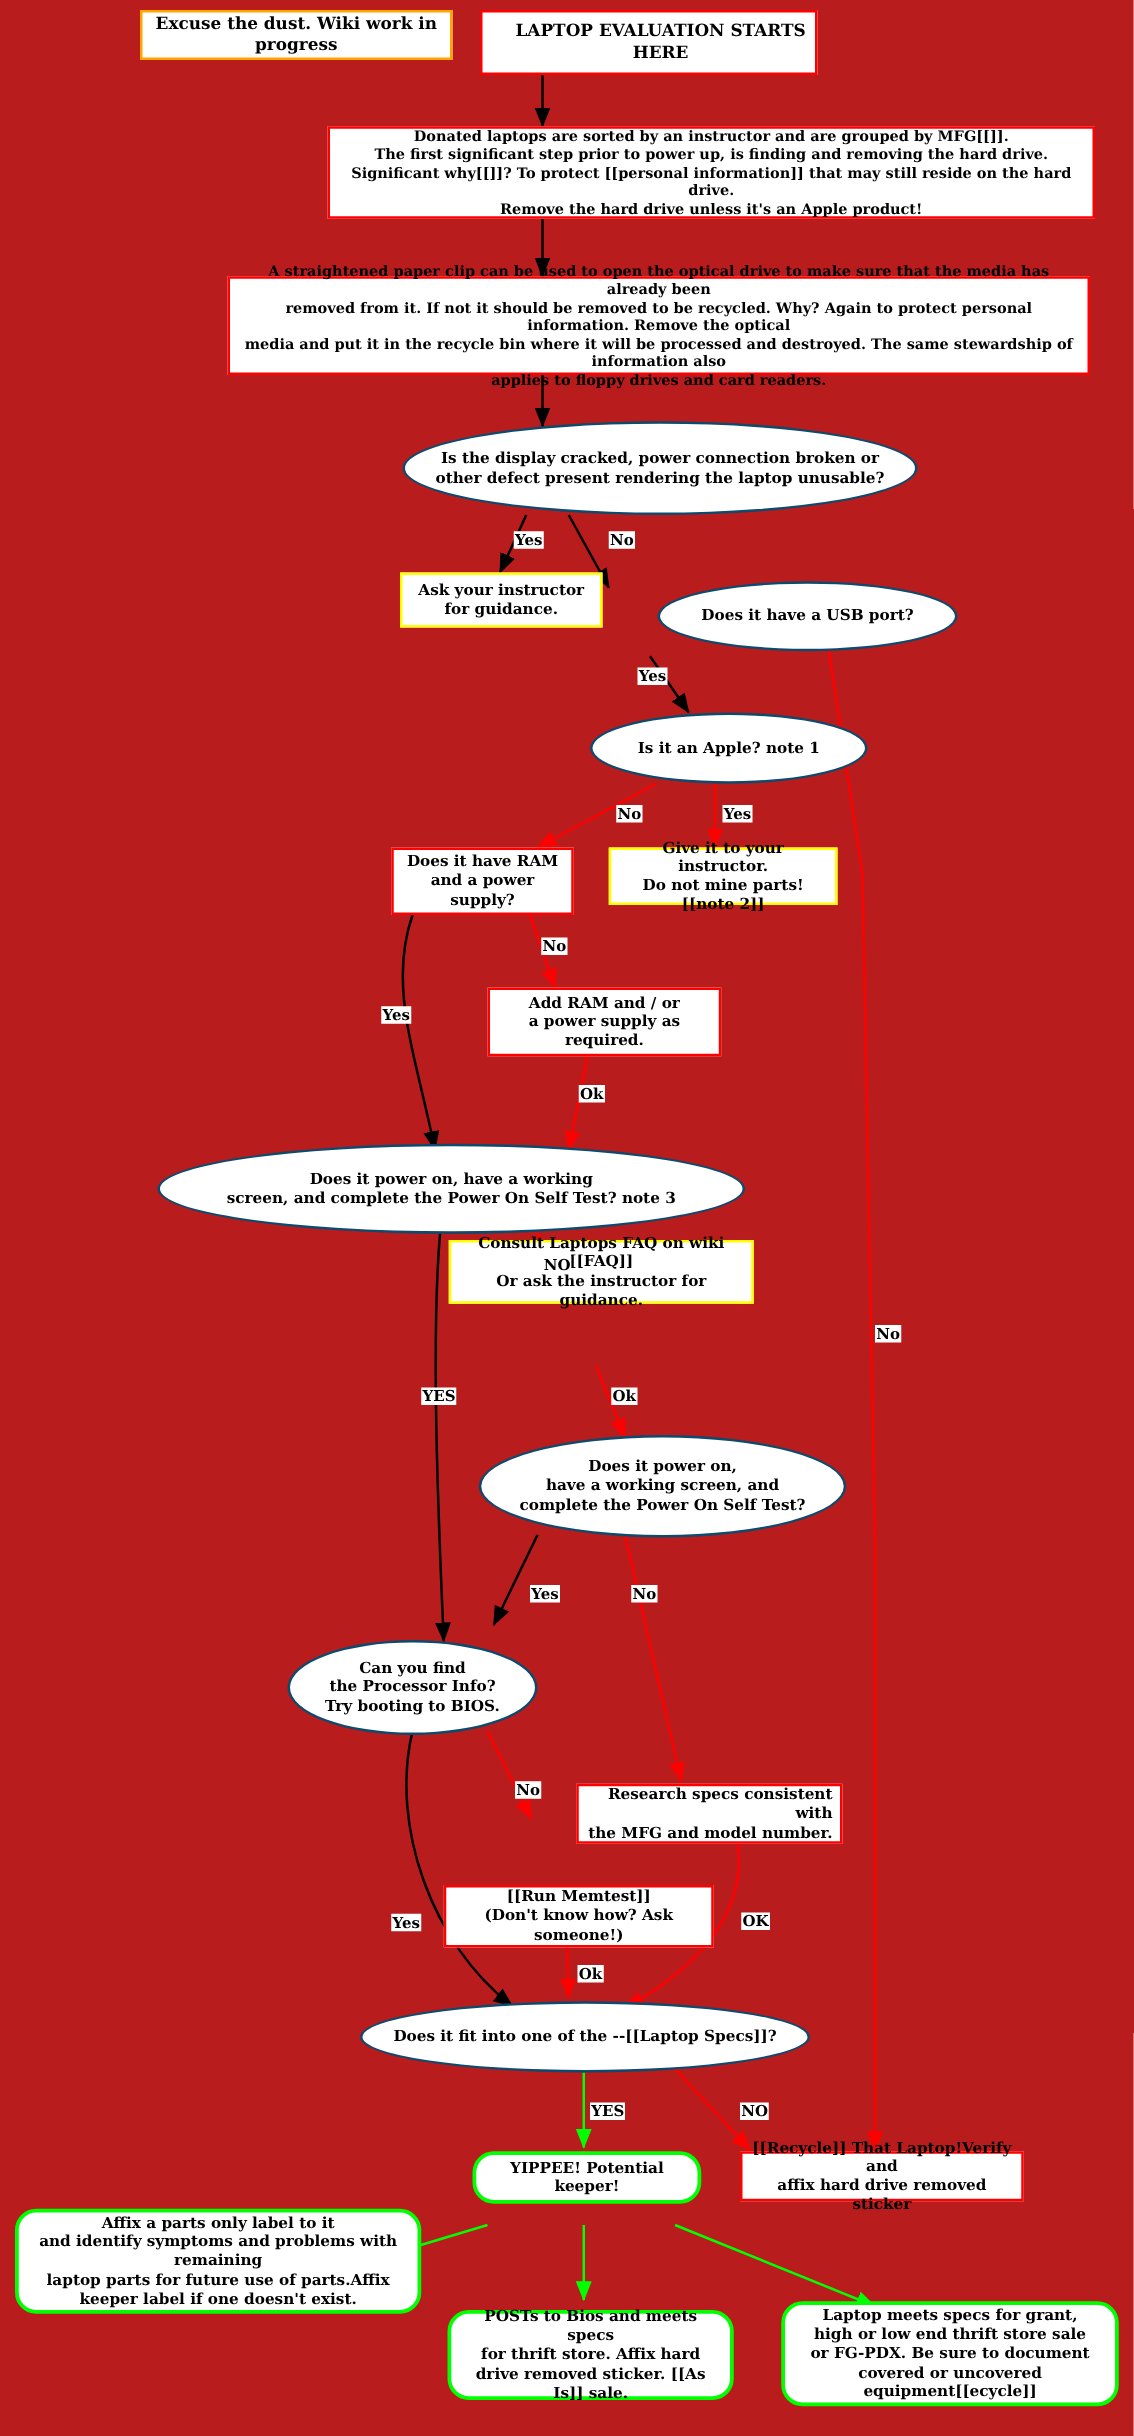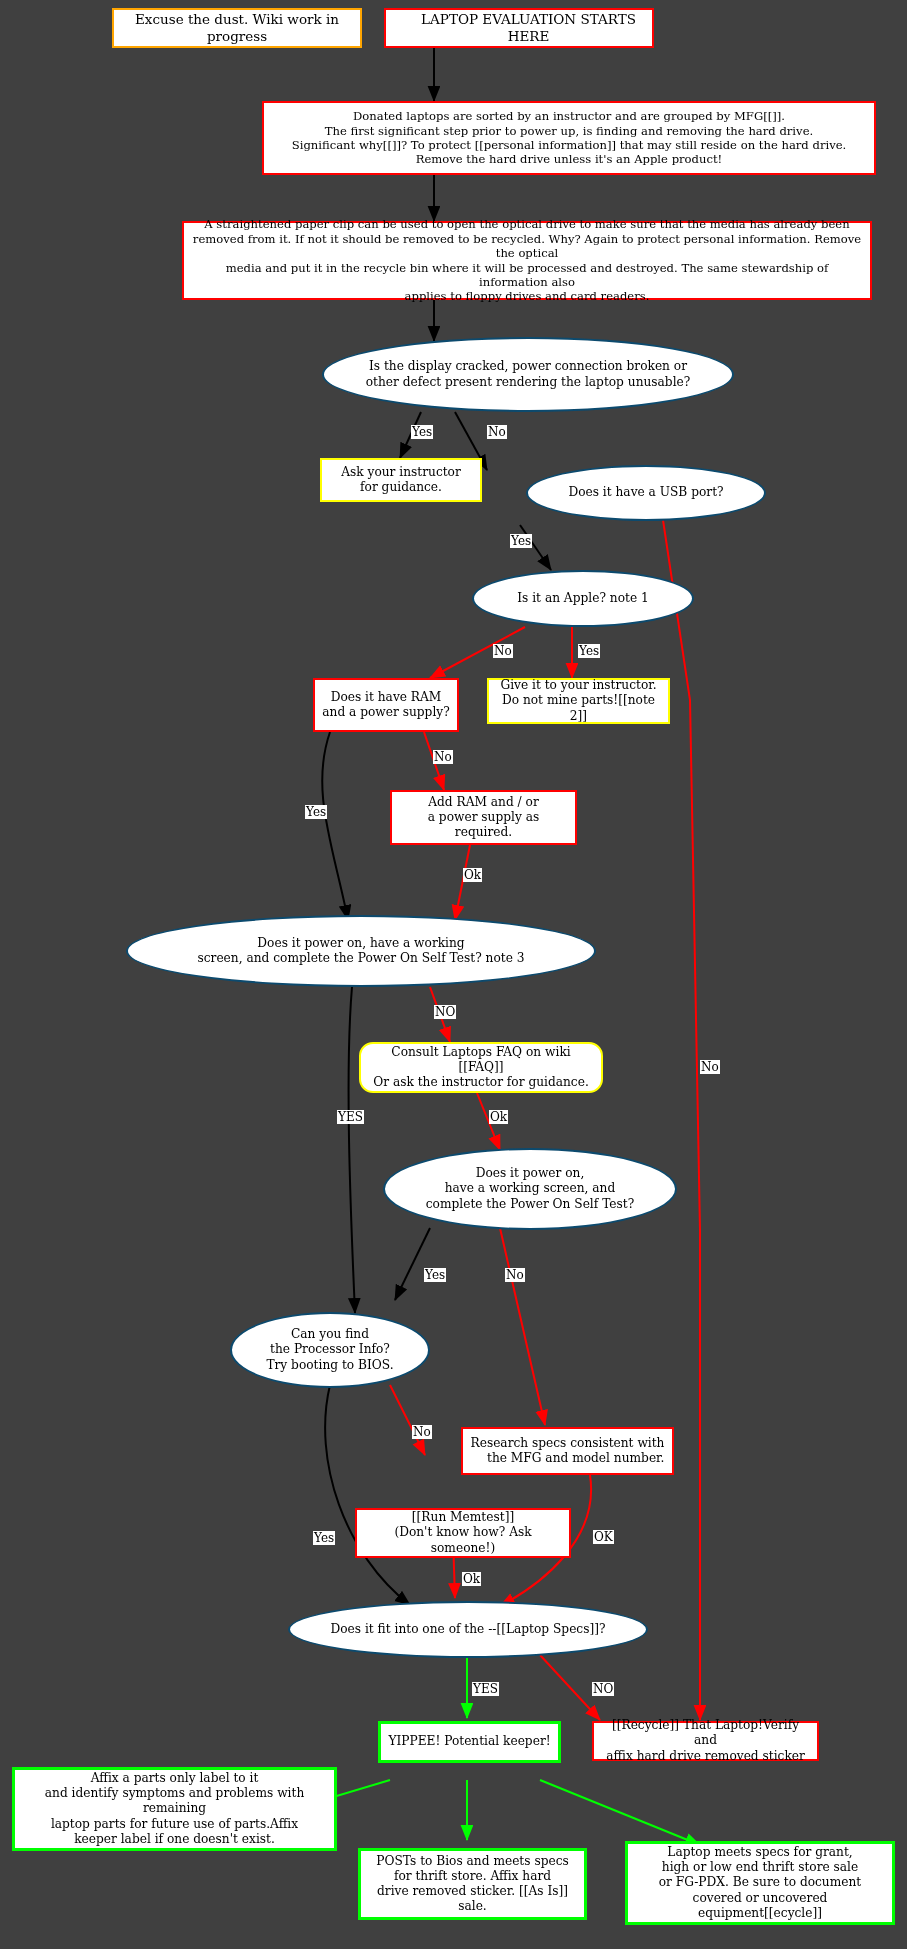--- a/index.html
+++ b/index.html
@@ -1,24 +1,24 @@
 <!DOCTYPE html>
 <html><head>
 <meta charset="utf-8">
 <style>
   html,body{margin:0;padding:0;background:#ffffff;}
   body{font-family:"DejaVu Serif","Liberation Serif",serif;color:#000;}
-  #canvas{position:relative;width:907px;height:1949px;overflow:hidden;background:#404040;}
+  #canvas{position:relative;width:907px;height:1949px;overflow:hidden;background:#b91c1c;font-weight:bold;}
   svg.edges{position:absolute;left:0;top:0;width:907px;height:1949px;pointer-events:none;}
   .node{position:absolute;box-sizing:border-box;display:flex;align-items:center;justify-content:center;text-align:center;line-height:1.25;}
   .box{border-style:solid;border-width:2px;background:#fff;}
   .box.red{border-color:#ff0000;}
   .box.orange{border-color:#ffa500;}
   .box.yellow{border-color:#ffff00;}
-  .box.green{border-color:#00ff00;border-width:3px;}
+  .box.green{border-color:#00ff00;border-width:3px;border-radius:17px;}
   .ell{border:2px solid #0c4a6e;border-radius:50%;background:#fff;}
   .node .txt{white-space:pre-line;padding:2px 6px;}
   .fs13{font-size:13.5px;}
   .fs12{font-size:12.2px;}
   .fs11{font-size:11.6px;}
   .elabel{position:absolute;font-size:12px;background:#fff;padding:0 1px;}
 </style>
 </head>
 <body>
 
@@ -85,21 +85,21 @@
 
     <path d="M390,1780 L190,1840" stroke="#00ff00" stroke-width="2" fill="none" marker-end="url(#arrG)"></path>
     <path d="M467,1780 L467,1840" stroke="#00ff00" stroke-width="2" fill="none" marker-end="url(#arrG)"></path>
     <path d="M540,1780 L700,1845" stroke="#00ff00" stroke-width="2" fill="none" marker-end="url(#arrG)"></path>
   </svg>
 
   <div class="node box orange fs13" style="left:112px;top:8px;width:250px;height:40px;">
     <div class="txt">Excuse the dust. Wiki work in progress</div>
   </div>
 
-  <div class="node box red fs13" style="left:384px;top:8px;width:270px;height:40px;padding-left:19px;">
+  <div class="node box red fs13" style="left:384px;top:8px;width:270px;height:52px;padding-left:19px;">
     <div class="txt">LAPTOP EVALUATION STARTS HERE</div>
   </div>
 
   <div class="node box red fs11" style="left:262px;top:101px;width:614px;height:74px;">
     <div class="txt">Donated laptops are sorted by an instructor and are grouped by MFG[[]].
 The first significant step prior to power up, is finding and removing the hard drive.
 Significant why[[]]? To protect [[personal information]] that may still reside on the hard drive.
 Remove the hard drive unless it's an Apple product!</div>
   </div>
 
@@ -141,21 +141,21 @@
   <div class="node box red fs12" style="left:390px;top:790px;width:187px;height:55px;">
     <div class="txt">Add RAM and / or
 a power supply as required.</div>
   </div>
 
   <div class="node ell fs12" style="left:126px;top:915px;width:470px;height:72px;">
     <div class="txt">Does it power on, have a working
 screen, and complete the Power On Self Test? note 3</div>
   </div>
 
-  <div class="node box yellow fs12" style="left:359px;top:1042px;width:244px;height:51px;border-radius:14px;">
+  <div class="node box yellow fs12" style="left:359px;top:992px;width:244px;height:51px;">
     <div class="txt">Consult Laptops FAQ on wiki [[FAQ]]
 Or ask the instructor for guidance.</div>
   </div>
 
   <div class="node ell fs12" style="left:383px;top:1148px;width:294px;height:82px;">
     <div class="txt">Does it power on,
 have a working screen, and
 complete the Power On Self Test?</div>
   </div>
 

